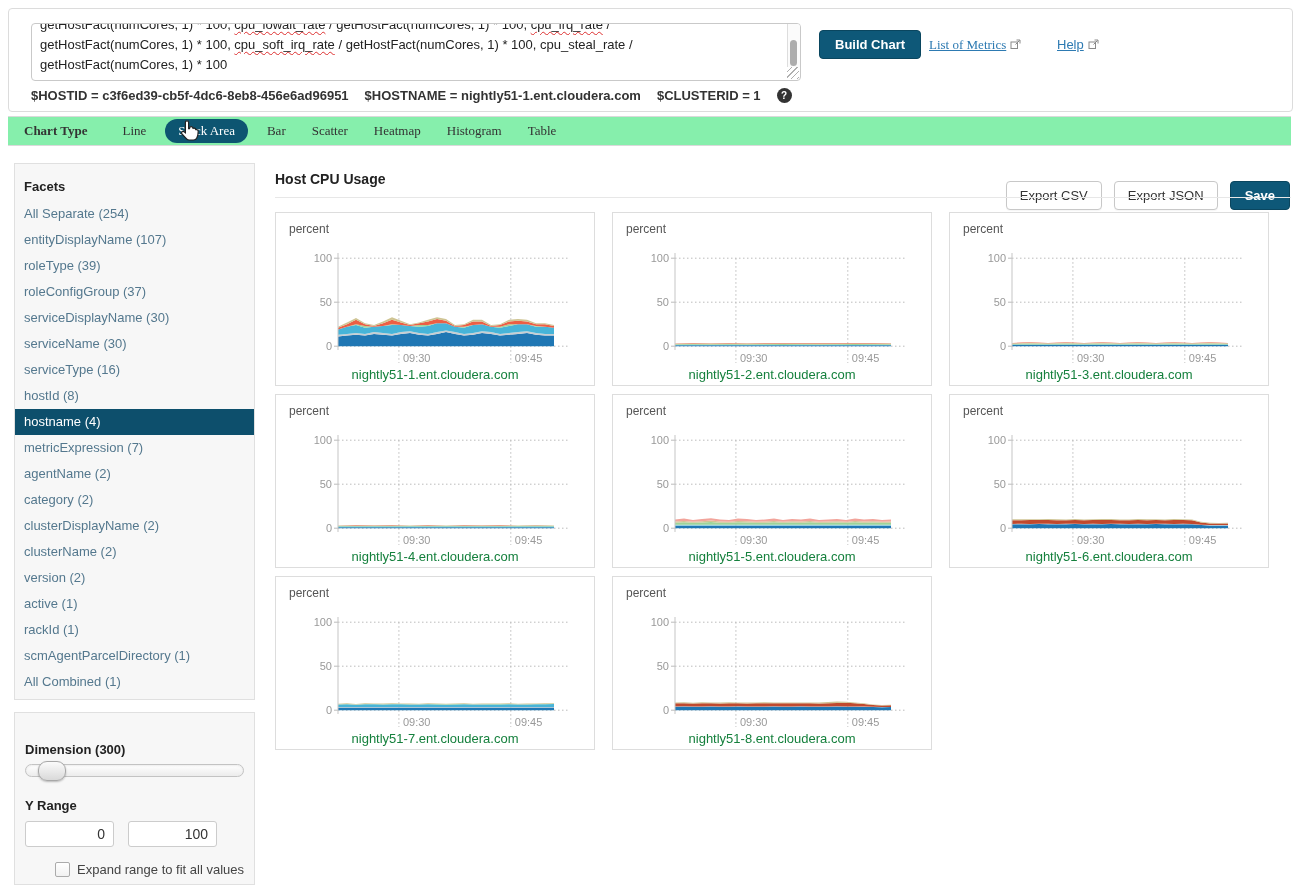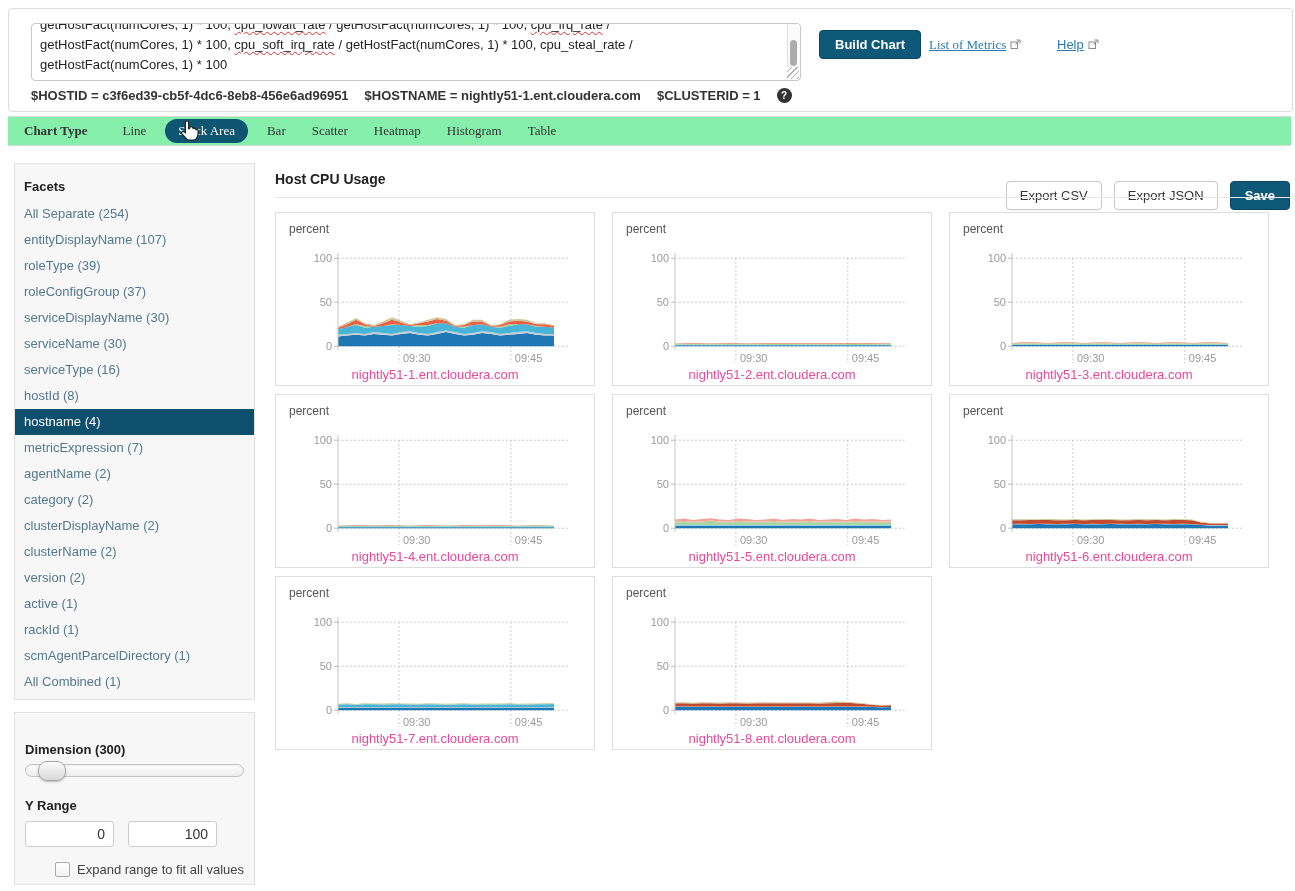--- a/index.html
+++ b/index.html
@@ -63,21 +63,21 @@
   .main-title{position:absolute;left:275px;top:171px;font-size:14px;font-weight:bold;color:#222;}
   .actions{position:absolute;top:157px;right:5px;display:flex;gap:12px;margin-top:24px;}
   .btn-plain{height:29px;line-height:27px;padding:0 13px;background:#fff;border:1px solid #c8c8c8;color:#333;
     box-shadow:0 1px 1px rgba(0,0,0,.04);}
   .btn-save{height:29px;line-height:27px;padding:0 14px;background:#0e5878;border:1px solid #0a465f;color:#fff;font-weight:bold;}
   .main-divider{position:absolute;left:275px;top:197px;width:1016px;height:1px;background:#e7e7e7;}
   .charts-grid{position:absolute;left:275px;top:212px;display:grid;
     grid-template-columns:repeat(3,320px);grid-auto-rows:174px;column-gap:17px;row-gap:8px;}
   .chart-card{position:relative;width:320px;height:174px;border:1px solid #ddd;background:#fff;box-sizing:border-box;}
   .chart-unit{position:absolute;left:13px;top:9px;font-size:12px;color:#555;}
-  .chart-title{position:absolute;left:0;right:0;bottom:3px;text-align:center;font-size:13px;color:#ec4899;}
+  .chart-title{position:absolute;left:0;right:0;bottom:3px;text-align:center;font-size:13px;color:#15803d;}
   .chart-svg{position:absolute;left:0;top:0;}
 </style>
 </head>
 <body>
 
 <div class="top-panel">
   <div class="query-box">
     <div class="query-text">
         <div class="qline"><span>getHostFact(numCores, 1) * 100, </span><span class="miss">cpu_iowait_rate</span><span> / getHostFact(numCores, 1) * 100, </span><span class="miss">cpu_irq_rate</span><span> /</span></div>
         <div class="qline"><span>getHostFact(numCores, 1) * 100, </span><span class="miss">cpu_soft_irq_rate</span><span> / getHostFact(numCores, 1) * 100, cpu_steal_rate /</span></div>

